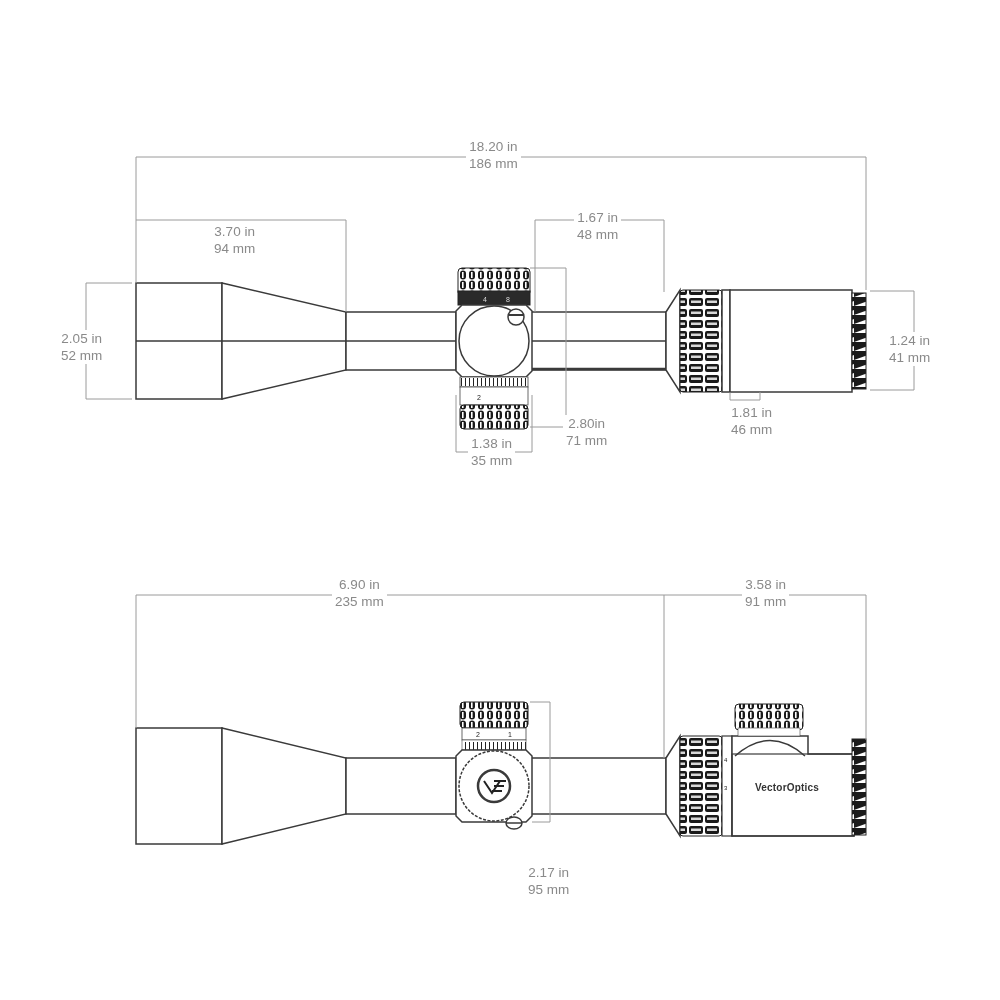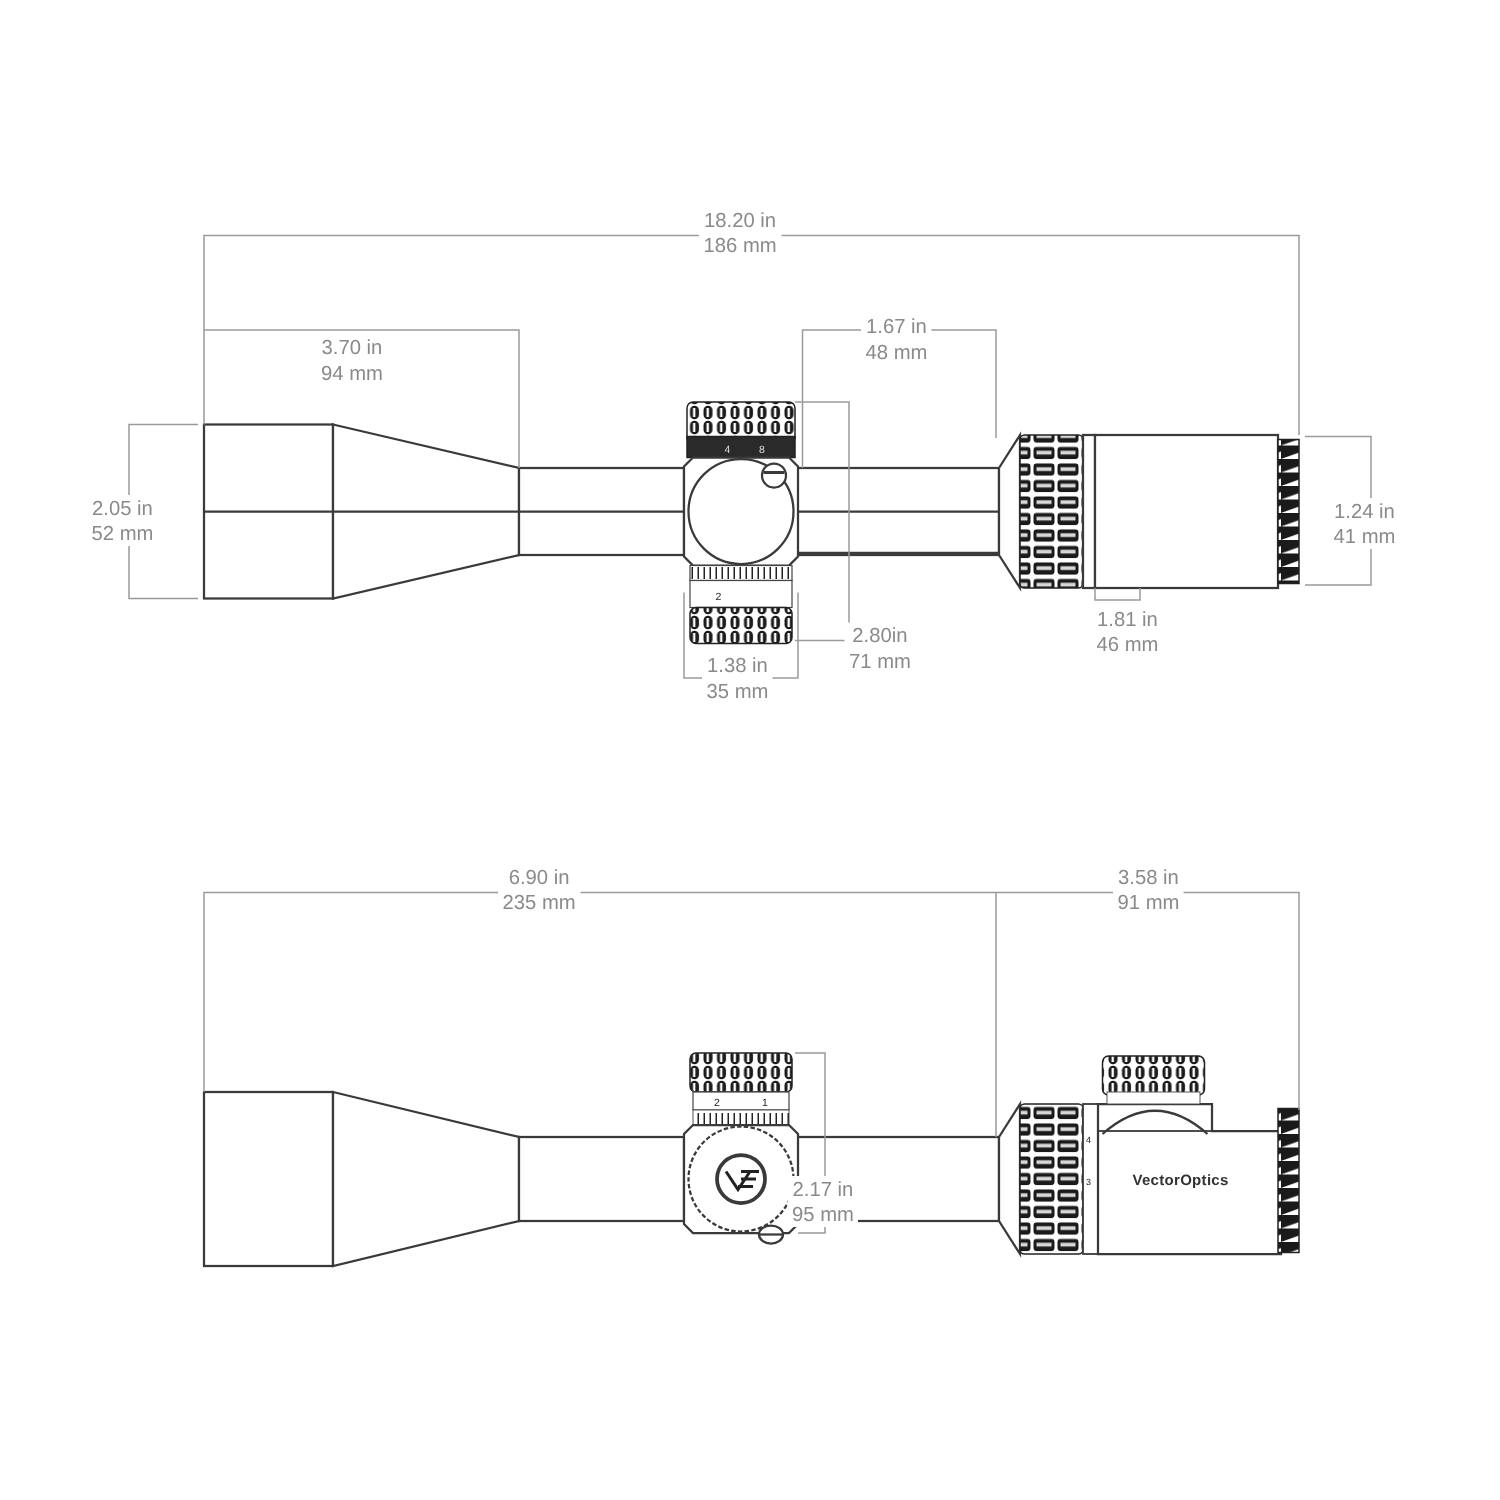--- a/index.html
+++ b/index.html
@@ -157,18 +157,18 @@
   </div>
 
 <div class="dim-label" style="left:332px; top:576px;">
     <span>6.90 in</span>
     <span>235 mm</span>
   </div>
 <div class="dim-label" style="left:742px; top:576px;">
     <span>3.58 in</span>
     <span>91 mm</span>
   </div>
-<div class="dim-label" style="left:525px; top:784px;">
+<div class="dim-label" style="left:525px; top:864px;">
     <span>2.17 in</span>
     <span>95 mm</span>
   </div>
 
 <div class="brand" style="left:755px; top:782px;">VectorOptics</div>
 
 </body></html>

